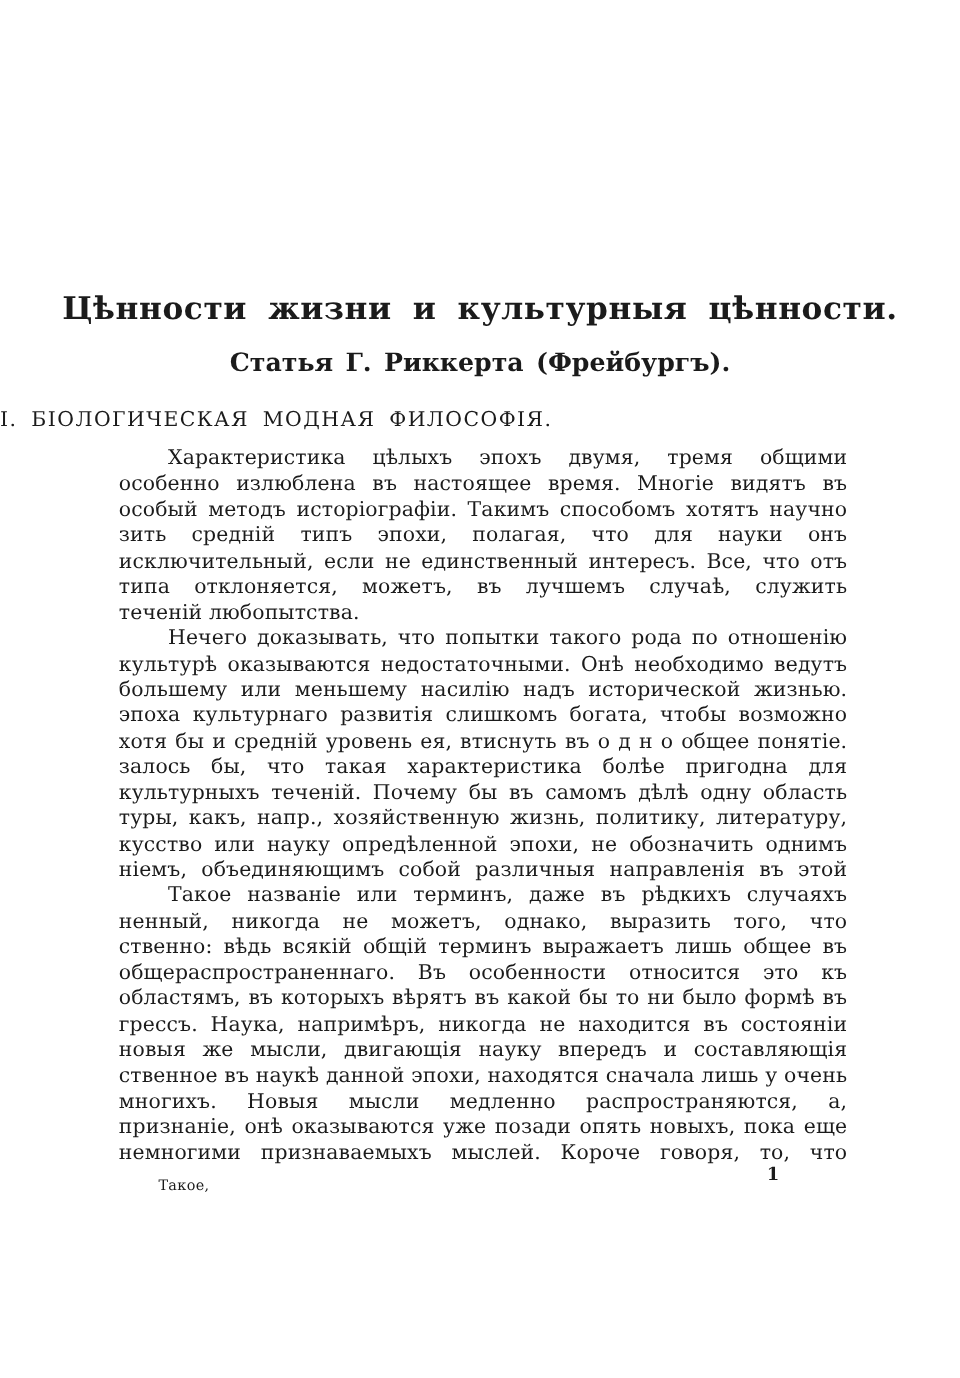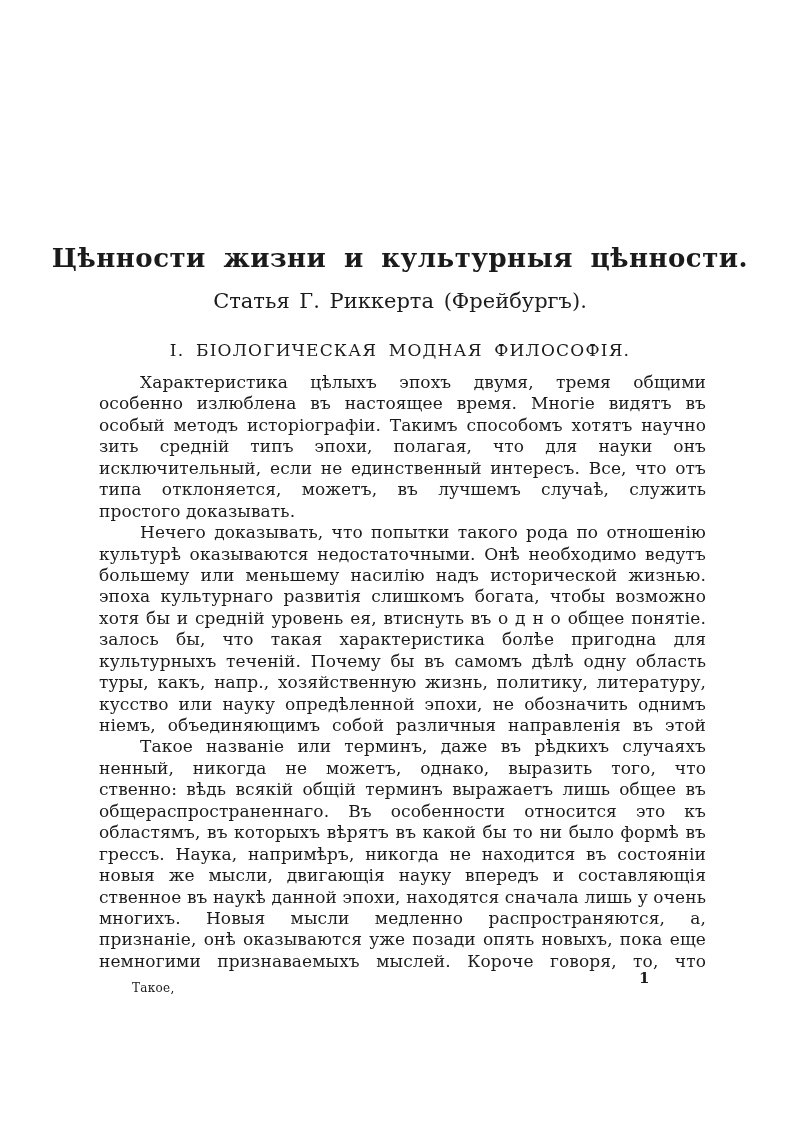--- a/index.html
+++ b/index.html
@@ -28,29 +28,29 @@
     word-spacing:8px;
     white-space:nowrap;
   }
   .article-byline{
     position:absolute;
     top:289px;
     left:0;
     width:800px;
     text-align:center;
     font-size:21px;
-    font-weight:400;
+    font-weight:700;
     word-spacing:3px;
   }
   .section-heading{
     position:absolute;
     top:340px;
     left:0;
     width:800px;
-    text-align:center;
+    text-align:left;
     font-size:17px;
     font-weight:400;
     letter-spacing:1.2px;
     word-spacing:5px;
     white-space:nowrap;
   }
   .article-body{
     position:absolute;
     top:372px;
     left:99px;
@@ -99,21 +99,21 @@
   <div class="section-heading">І. БІОЛОГИЧЕСКАЯ МОДНАЯ ФИЛОСОФІЯ.</div>
 
   <div class="article-body">
       <div>
         <div class="line ind">Характеристика цѣлыхъ эпохъ двумя, тремя общими терминами</div>
         <div class="line">особенно излюблена въ настоящее время. Многіе видятъ въ этомъ даже</div>
         <div class="line">особый методъ исторіографіи. Такимъ способомъ хотятъ научно выра-</div>
         <div class="line">зить средній типъ эпохи, полагая, что для науки онъ представляетъ</div>
         <div class="line">исключительный, если не единственный интересъ. Все, что отъ средняго</div>
         <div class="line">типа отклоняется, можетъ, въ лучшемъ случаѣ, служить предметомъ</div>
-        <div class="line short">простого доказывать.</div>
+        <div class="line short">теченій любопытства.</div>
       </div>
       <div>
         <div class="line ind">Нечего доказывать, что попытки такого рода по отношенію къ цѣлой</div>
         <div class="line">культурѣ оказываются недостаточными. Онѣ необходимо ведутъ къ</div>
         <div class="line">большему или меньшему насилію надъ исторической жизнью. Каждая</div>
         <div class="line">эпоха культурнаго развитія слишкомъ богата, чтобы возможно было,</div>
         <div class="line">хотя бы и средній уровень ея, втиснуть въ о д н о общее понятіе. Ка-</div>
         <div class="line">залось бы, что такая характеристика болѣе пригодна для отдѣльныхъ</div>
         <div class="line">культурныхъ теченій. Почему бы въ самомъ дѣлѣ одну область куль-</div>
         <div class="line">туры, какъ, напр., хозяйственную жизнь, политику, литературу, ис-</div>

